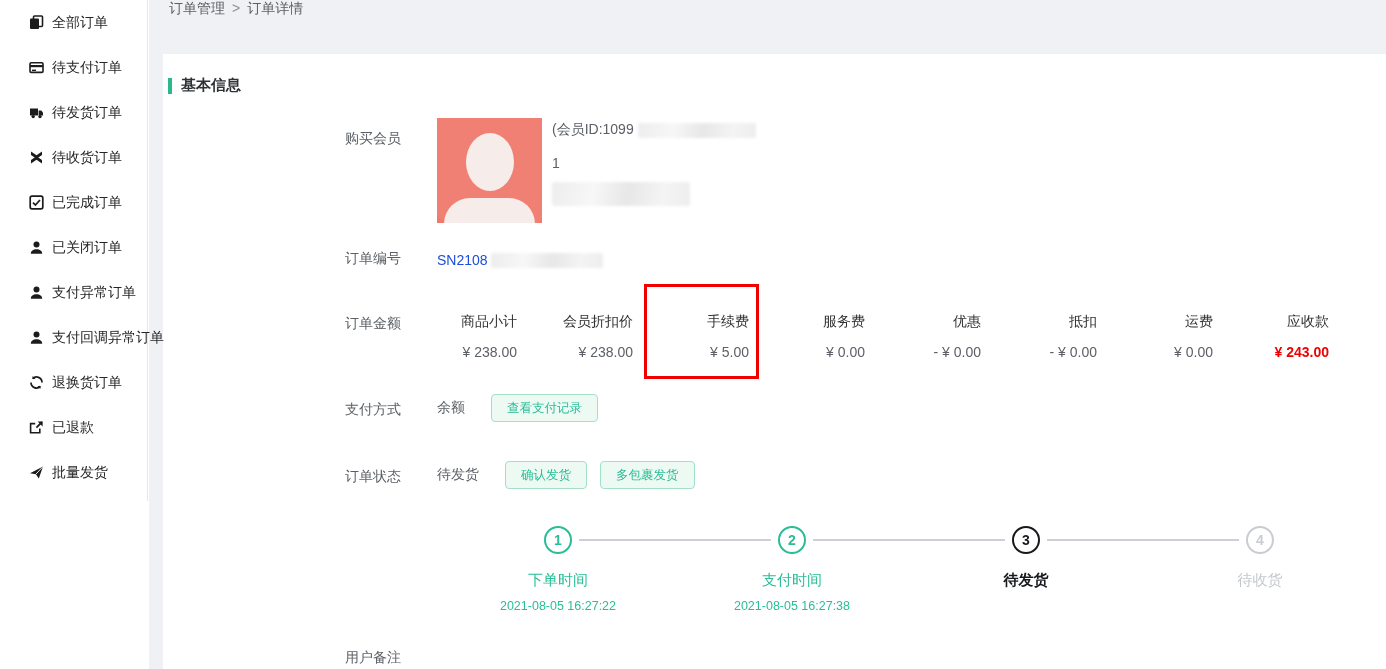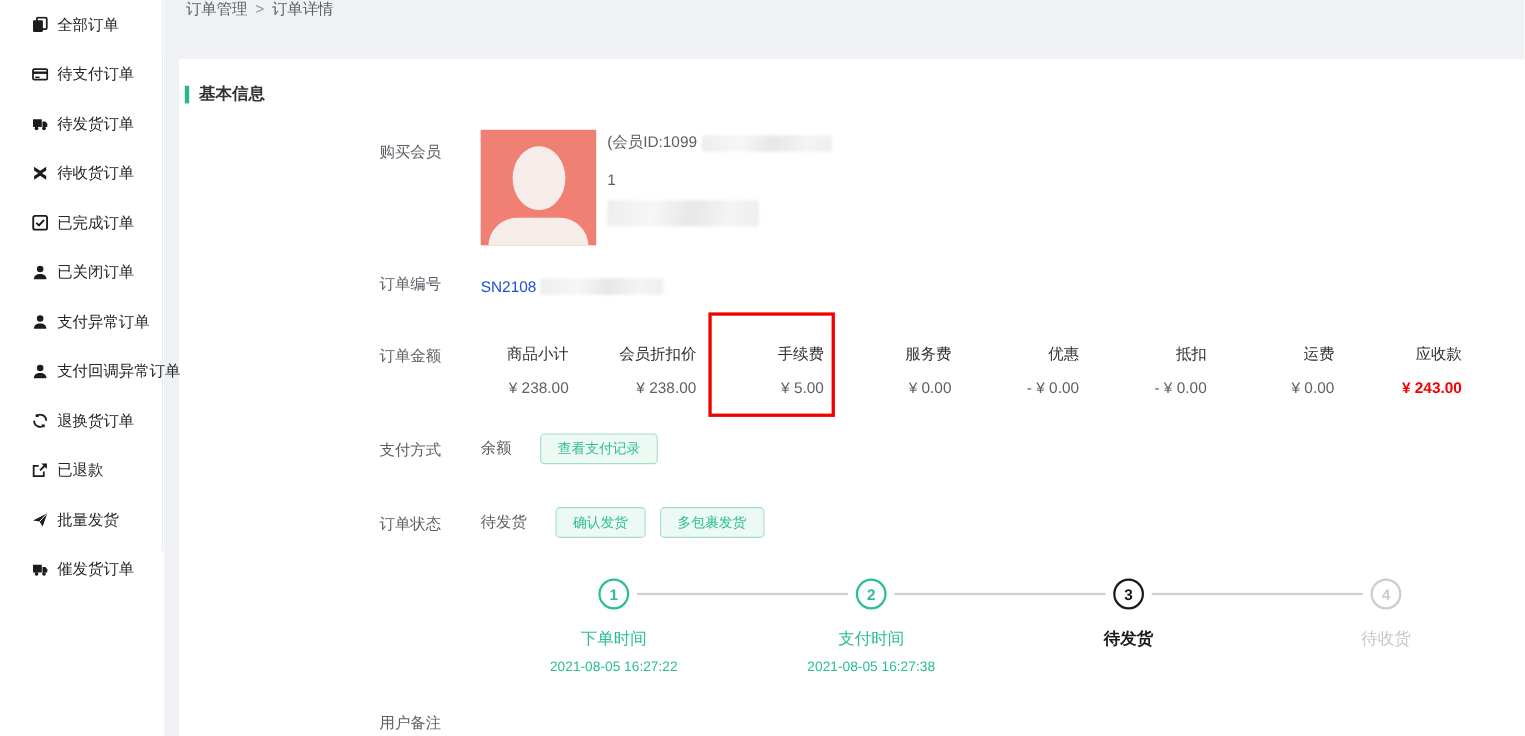--- a/index.html
+++ b/index.html
@@ -207,31 +207,20 @@
       </li>
       <li class="side-item">
         <span class="icn">
           <svg viewBox="0 0 15 15">
             <path d="M1 8.2L14 1.6l-4.2 12-2.9-4.4z" fill="currentColor"></path>
             <path d="M6.9 9.2L14 1.6" stroke="#fff" stroke-width="0.9"></path>
           </svg>
         </span>
         <span>批量发货</span>
       </li>
-      <li class="side-item">
-        <span class="icn">
-          <svg viewBox="0 0 15 15">
-            <path d="M1 3.5h8v7H1z" fill="currentColor"></path>
-            <path d="M9.6 5.5h2.6l1.8 2v3h-4.4z" fill="currentColor"></path>
-            <circle cx="4.2" cy="11.6" r="1.7" fill="currentColor"></circle>
-            <circle cx="11" cy="11.6" r="1.7" fill="currentColor"></circle>
-          </svg>
-        </span>
-        <span>催发货订单</span>
-      </li>
     </ul>
 </aside>
 
 <div class="gutter"></div>
 
 <header class="topbar">
   <span>订单管理</span>
   <span class="sep">&gt;</span>
   <span>订单详情</span>
 </header>

